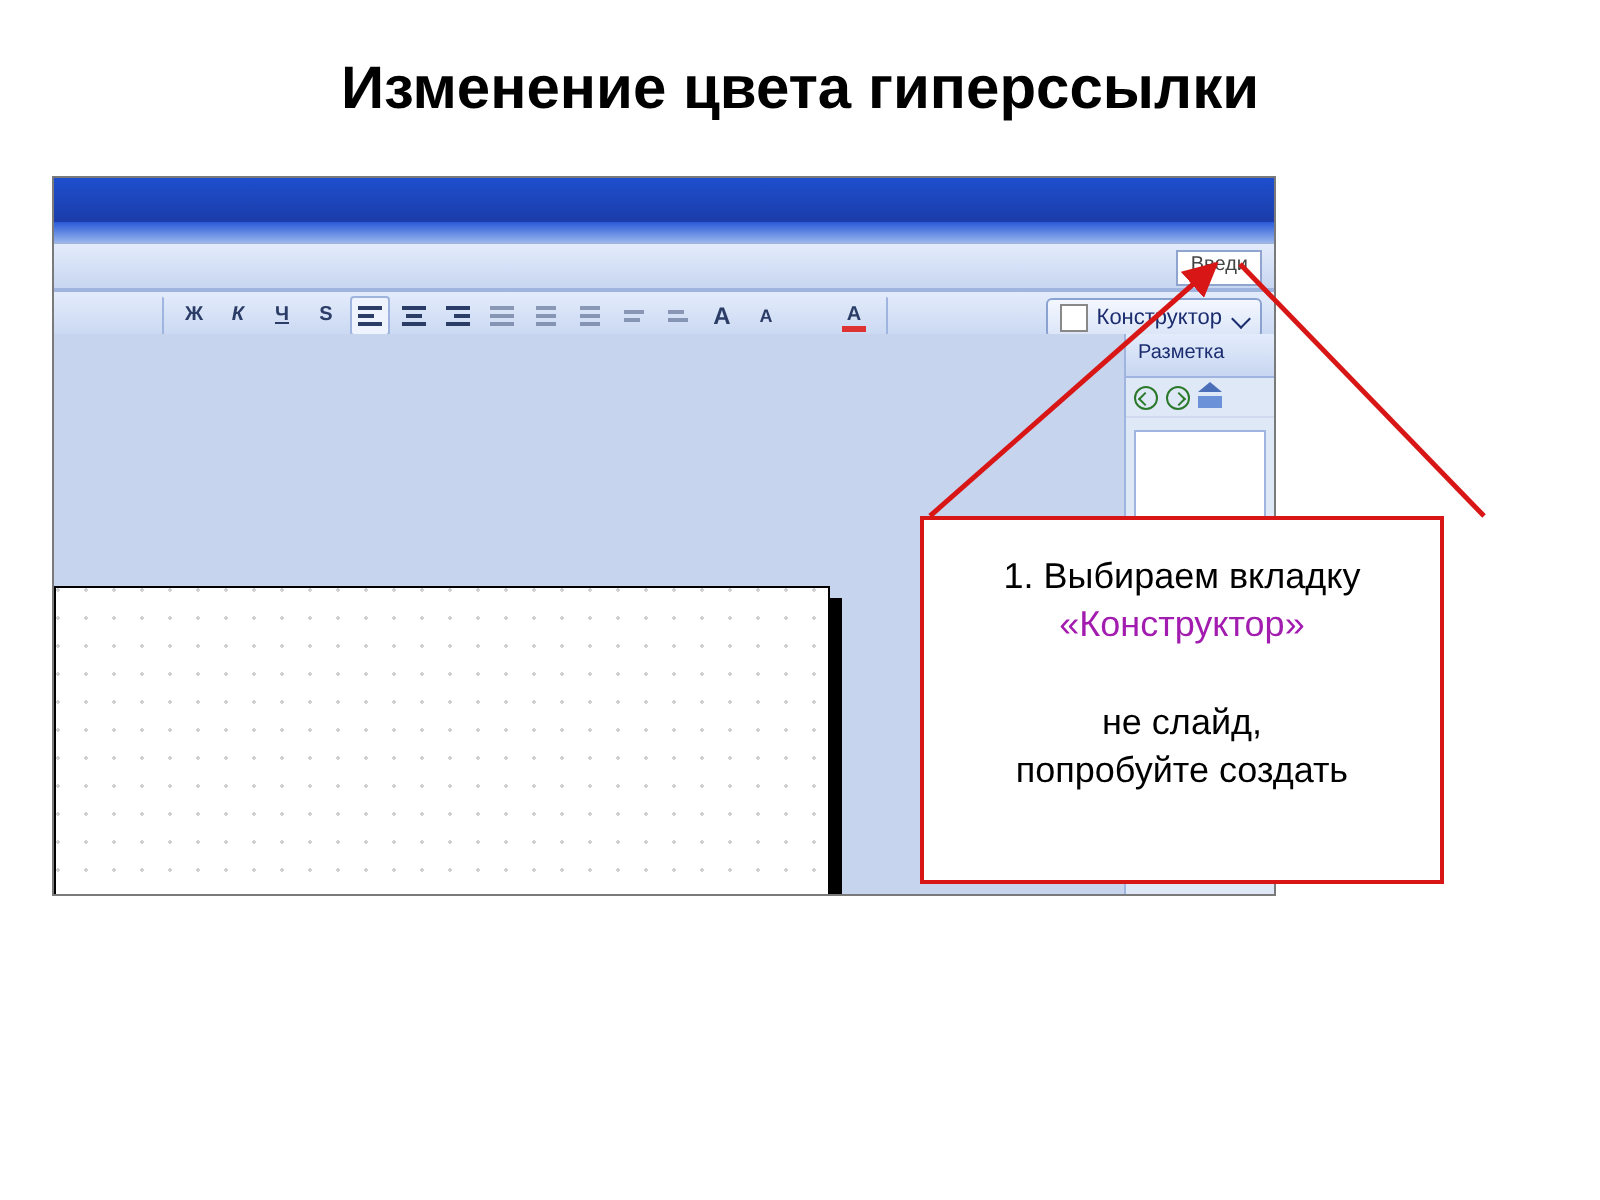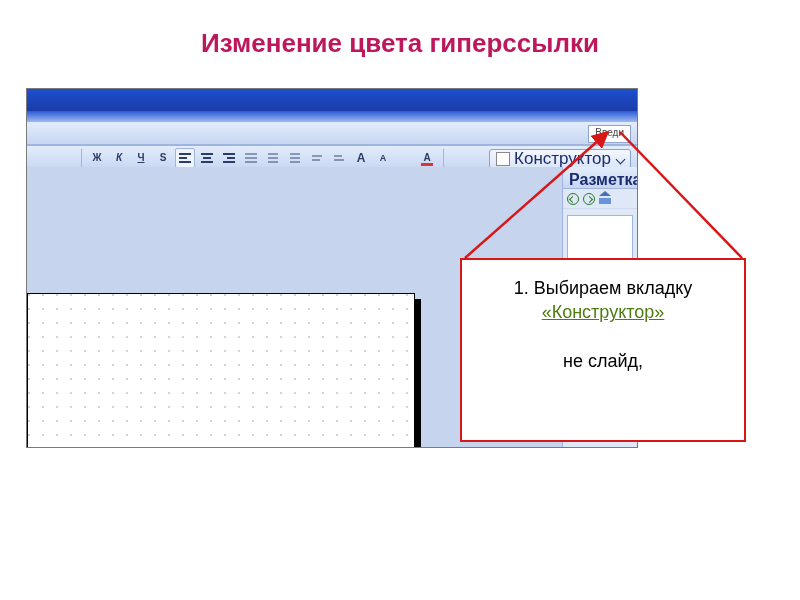--- a/index.html
+++ b/index.html
@@ -11,23 +11,23 @@
     overflow: hidden;
     position: relative;
   }
 
   
   .title {
     position: absolute;
     top: 28px;
     left: 0; right: 0;
     text-align: center;
-    font-size: 26px;
+    font-size: 30px;
     font-weight: 700;
-    color: #be185d;
+    color: #000000;
   }
 
   
   .shot {
     position: absolute;
     left: 26px;
     top: 88px;
     width: 612px;
     height: 360px;
     border: 1px solid #7a7a7a;
@@ -90,21 +90,21 @@
 
   .konstr-btn {
     position: absolute;
     right: 6px; top: 3px;
     height: 20px;
     display: flex; align-items: center; gap: 4px;
     padding: 0 6px;
     background: linear-gradient(#f3f7ff,#dbe5f7);
     border: 1px solid #8aa2d0;
     border-radius: 3px;
-    font-size: 17px;
+    font-size: 11px;
     color: #1b2c6f;
   }
   .konstr-btn::before{
     content:""; width:12px; height:12px;
     background:
       linear-gradient(#fff,#fff) padding-box,
       #888;
     border:1px solid #888;
   }
   .konstr-btn::after{
@@ -135,22 +135,22 @@
     position: absolute;
     right: 0; top: 78px; bottom: 0;
     width: 75px;
     background: #dfe8f7;
     border-left: 1px solid #9fb4df;
   }
   .taskpane .tp-title {
     height: 22px;
     background: linear-gradient(#e3ecfb,#c7d6f1);
     border-bottom: 1px solid #9fb4df;
-    font-size: 16px;
-    font-weight: 700;
+    font-size: 10px;
+    font-weight: 400;
     color: #1b2c6f;
     padding: 4px 6px;
   }
   .taskpane .tp-row {
     height: 20px;
     display:flex; align-items:center; gap:4px;
     padding: 2px 4px;
     border-bottom: 1px solid #cfdaf0;
   }
   .taskpane .circ {
@@ -203,30 +203,30 @@
     background-image:
       radial-gradient(circle at center, rgba(0,0,0,.18) 1px, transparent 1px);
     background-size: 14px 14px;
     background-position: 8px 8px;
   }
 
   
   .callout {
     position: absolute;
     left: 460px; top: 258px;
-    width: 286px; height: 184px;
+    width: 262px; height: 184px;
     border: 2px solid #d81616;
     background: #fff;
     padding: 16px 12px 8px 12px;
     text-align: center;
     font-size: 18px;
     color: #000;
     line-height: 1.35;
   }
-  .callout .hl { color: #4d7c0f; text-decoration: underline; }
+  .callout .hl { color: #a21caf; }
   .callout ol { list-style: none; }
   .callout li::before { content: "1.  "; }
 
   svg.pointer {
     position: absolute;
     left: 460px; top: 120px;
     width: 200px; height: 150px;
     overflow: visible;
     pointer-events: none;
   }
@@ -358,18 +358,18 @@
   <line x1="282" y1="138" x2="160" y2="12" stroke="#d81616" stroke-width="2.5"></line>
 </svg>
 
 <div class="callout">
   <ol>
     <li>
       <span>Выбираем вкладку</span><br>
       <span class="hl">«Конструктор»</span><br>
       <br>
       <span>не слайд,</span><br>
-      <br>
+      <span>попробуйте создать</span><br>
     </li>
   </ol>
 </div>
 
 <div class="btm-letterbox"></div>
 
 </body></html>

